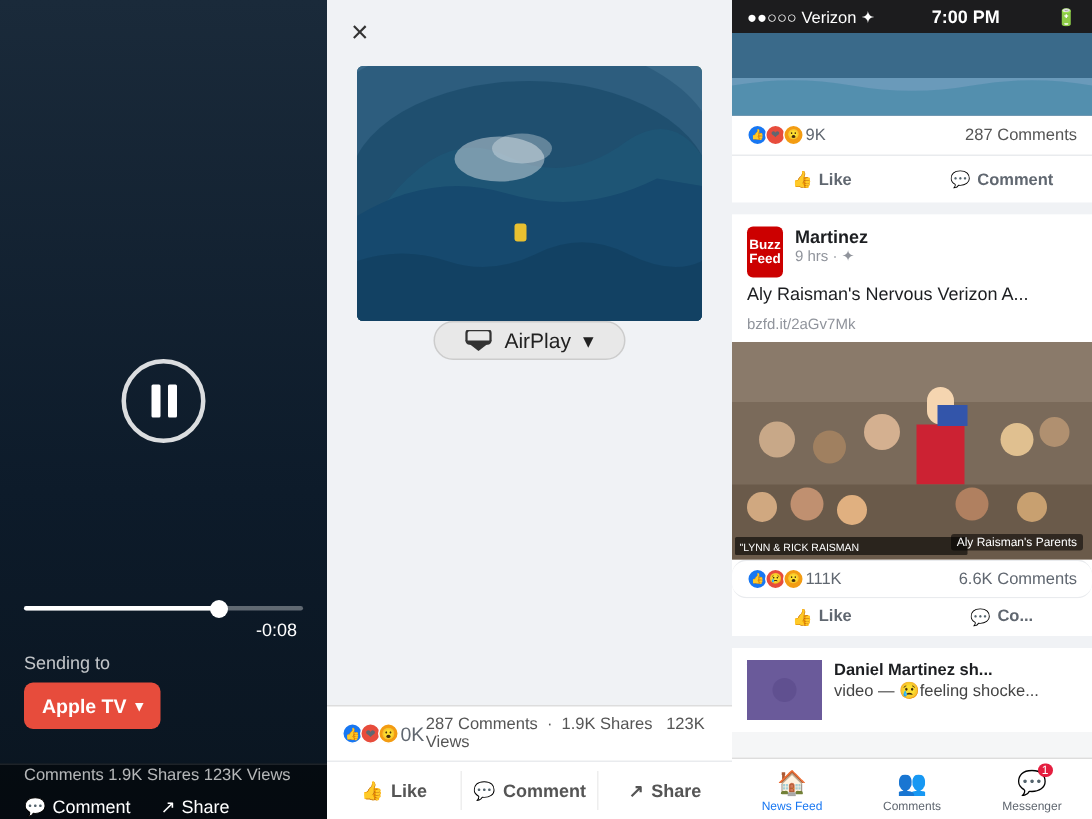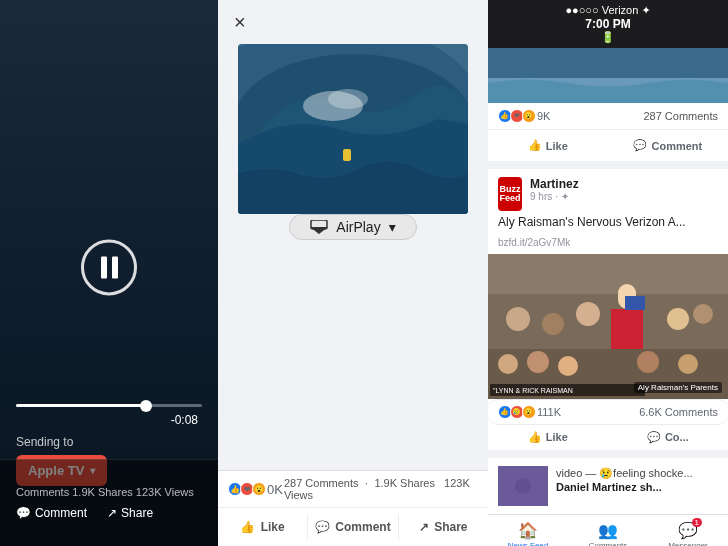--- a/index.html
+++ b/index.html
@@ -118,21 +118,21 @@
     .apple-tv-btn .chevron {
       font-size: 10px;
     }
 
     .left-bottom-bar {
       position: absolute;
       bottom: 0;
       left: 0;
       right: 0;
       background: rgba(0,0,0,0.5);
-      padding: 26px 16px;
+      padding: 1px 16px;
       border-top: 1px solid rgba(255,255,255,0.1);
     }
 
     .left-stats {
       color: rgba(255,255,255,0.7);
       font-size: 11px;
       margin-bottom: 8px;
     }
 
     .left-actions {
@@ -270,21 +270,20 @@
     }
 
     .fb-status-bar {
       background: #1c1c1e;
       color: white;
       display: flex;
       justify-content: space-between;
       align-items: center;
       padding: 4px 10px;
       font-size: 11px;
-      flex-direction: column;
     }
 
     .fb-time {
       font-weight: 600;
       font-size: 12px;
     }
 
     .fb-top-video {
       height: 55px;
       background: linear-gradient(180deg, #4a7a9a 0%, #2a5a7a 100%);
@@ -744,22 +743,22 @@
   </div>
 
   <div class="fb-small-post">
     <div class="fb-small-thumb">
       <svg width="50" height="40" viewBox="0 0 50 40">
         <rect width="50" height="40" fill="#6a5a9a"></rect>
         <circle cx="25" cy="20" r="8" fill="#5a4a8a" opacity="0.6"></circle>
       </svg>
     </div>
     <div class="fb-small-text">
+      <div style="font-weight:600; font-size:11px;">Daniel Martinez sh...</div>
       <div style="font-size:11px; color:#444;">video — 😢feeling shocke...</div>
-      <div style="font-weight:600; font-size:11px;">Daniel Martinez sh...</div>
     </div>
   </div>
 
   <div class="fb-bottom-nav" style="margin-top: auto;">
     <div class="fb-nav-item active">
       <div class="nav-icon-wrap">
         <span class="fb-nav-icon">🏠</span>
       </div>
       <span>News Feed</span>
     </div>

